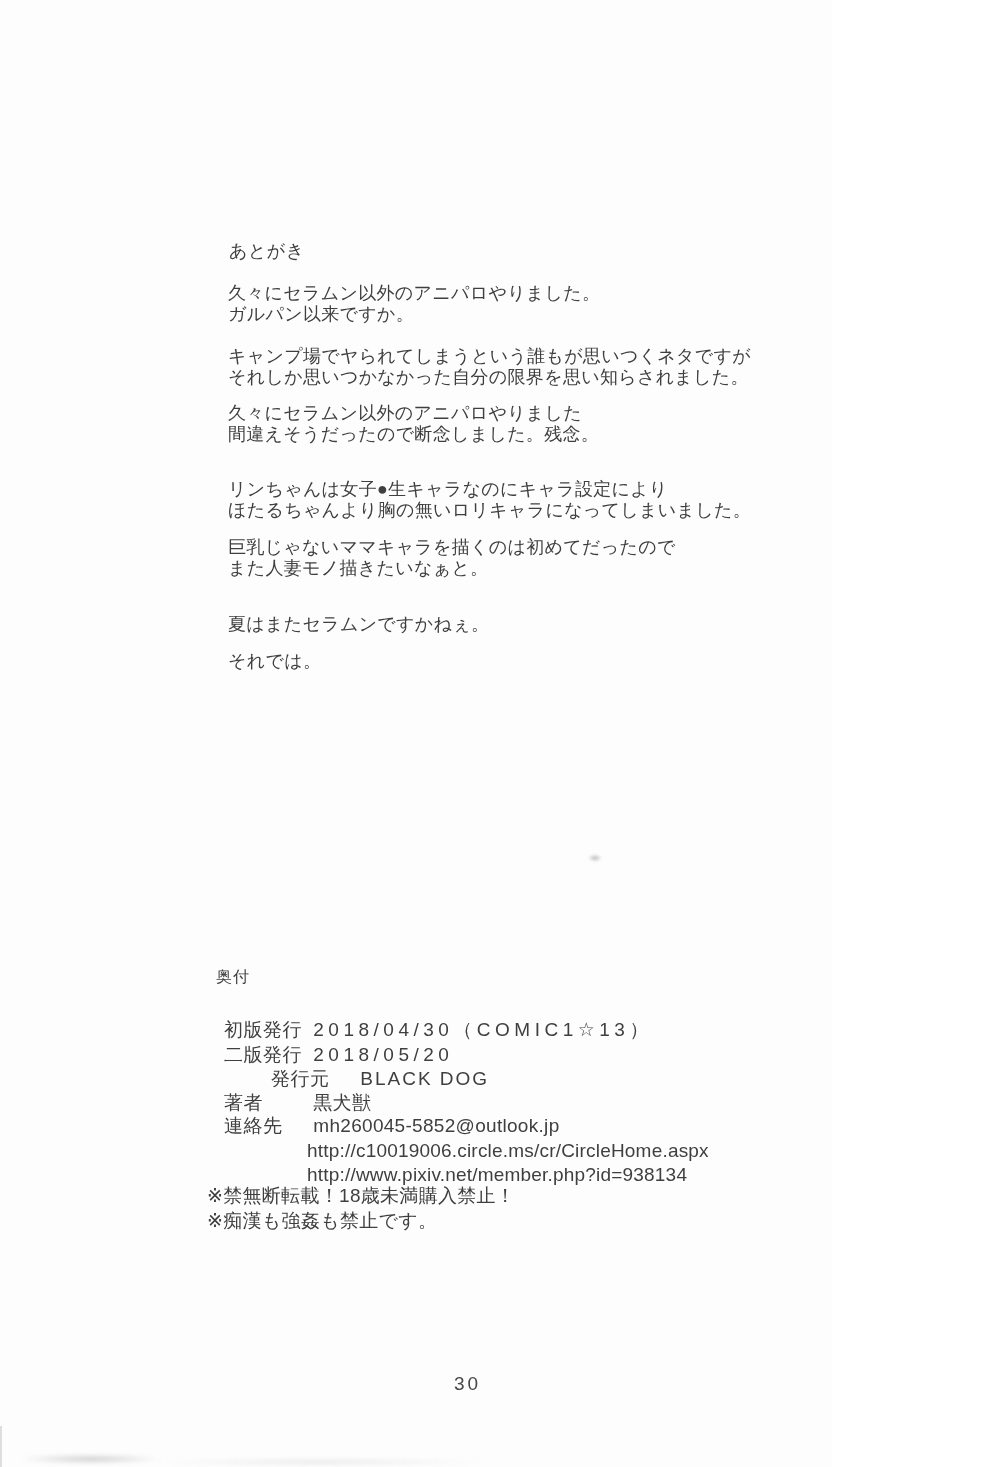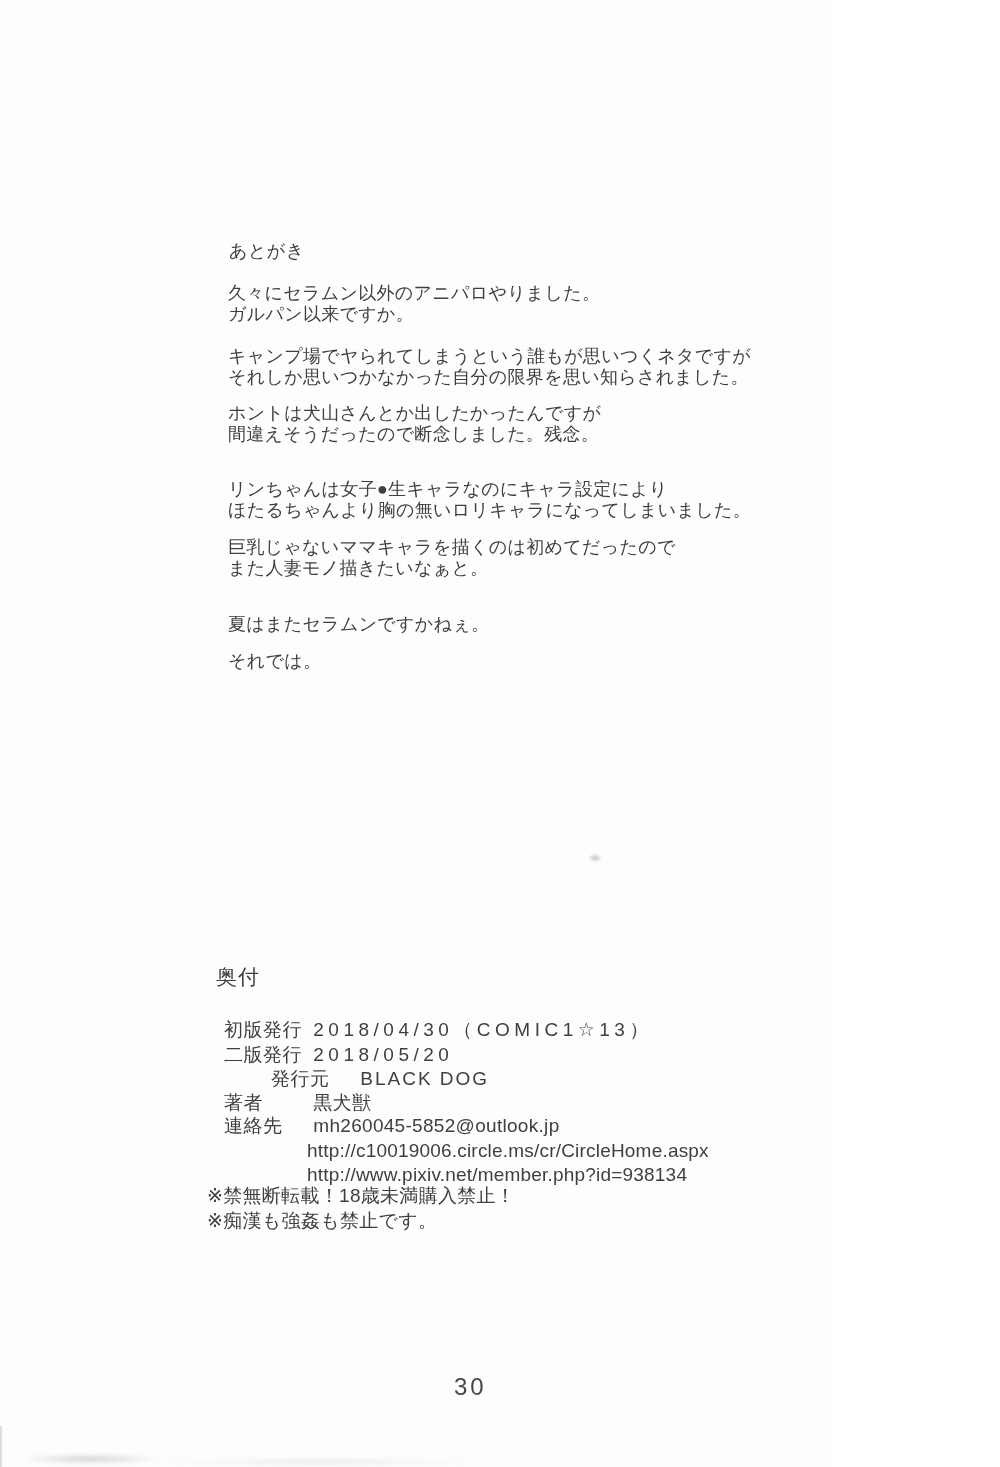--- a/index.html
+++ b/index.html
@@ -43,21 +43,21 @@
     white-space: nowrap;
   }
   .para .line { display: block; }
 
   
   .colophon-title {
     position: absolute;
     left: 216px;
     top: 966px;
     margin: 0;
-    font-size: 21px;
+    font-size: 16px;
     font-weight: 400;
     line-height: 22px;
     letter-spacing: 1px;
   }
   .col-row {
     position: absolute;
     left: 224px;
     font-size: 19px;
     line-height: 22px;
     white-space: nowrap;
@@ -96,21 +96,21 @@
     white-space: nowrap;
   }
   .col-note.n0 { top: 1185px; }
   .col-note.n1 { top: 1210px; }
 
   
   .page-number {
     position: absolute;
     left: 454px;
     top: 1373px;
-    font-size: 24px;
+    font-size: 19px;
     letter-spacing: 3px;
     color: #474747;
   }
 
   
   .artifact { position: absolute; pointer-events: none; }
   .smudge-bottom-1 {
     left: 18px; top: 1454px; width: 145px; height: 10px;
     background: radial-gradient(ellipse at center, rgba(120,120,120,0.35), rgba(120,120,120,0) 70%);
     filter: blur(2px);
@@ -147,21 +147,21 @@
       <span class="line">久々にセラムン以外のアニパロやりました。</span>
       <span class="line">ガルパン以来ですか。</span>
     </p>
 
     <p class="para" style="top:346px">
       <span class="line">キャンプ場でヤられてしまうという誰もが思いつくネタですが</span>
       <span class="line">それしか思いつかなかった自分の限界を思い知らされました。</span>
     </p>
 
     <p class="para" style="top:403px">
-      <span class="line">ホントは犬山さんとか出したかったんですが</span>
+      <span class="line">久々にセラムン以外のアニパロやりました</span>
       <span class="line">間違えそうだったので断念しました。残念。</span>
     </p>
 
     <p class="para" style="top:479px">
       <span class="line">リンちゃんは女子●生キャラなのにキャラ設定により</span>
       <span class="line">ほたるちゃんより胸の無いロリキャラになってしまいました。</span>
     </p>
 
     <p class="para" style="top:537px">
       <span class="line">巨乳じゃないママキャラを描くのは初めてだったので</span>

